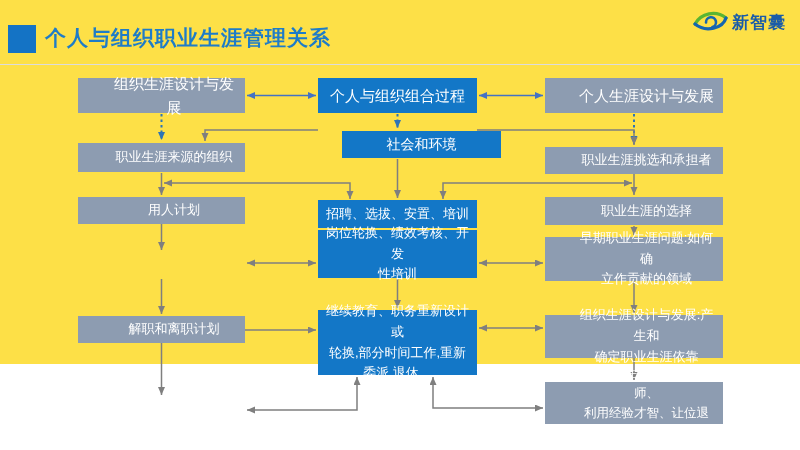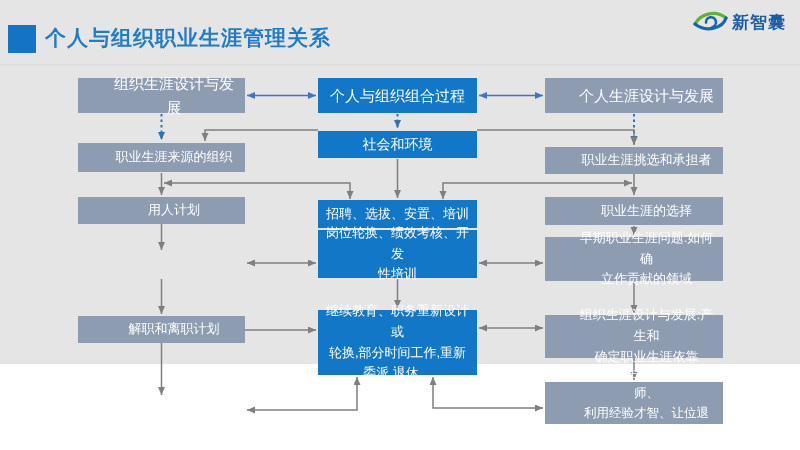--- a/index.html
+++ b/index.html
@@ -1,30 +1,30 @@
 <!DOCTYPE html>
 <html><head>
 <meta charset="utf-8">
 <style>
   html,body{margin:0;padding:0;}
   body{width:800px;height:450px;background:#ffffff;font-family:"Liberation Sans","DejaVu Sans",sans-serif;overflow:hidden;}
-  .slide{position:relative;width:800px;height:364px;background:#e5e5e5;}
+  .slide{position:relative;width:800px;height:364px;background:#fde047;}
   
   .accent{position:absolute;left:8px;top:25px;width:28px;height:28px;background:#1473C5;}
   .page-title{position:absolute;left:45px;top:24px;margin:0;font-size:21px;font-weight:600;color:#1E7CC8;letter-spacing:1px;}
   .divider{position:absolute;left:0;top:64px;width:800px;height:1px;background:#DCDCDC;}
   .logo{position:absolute;right:14px;top:9px;display:flex;align-items:center;gap:3px;}
   .logo .brand{font-size:17px;font-weight:bold;color:#1A5CA8;letter-spacing:1px;}
   
   .box{position:absolute;display:flex;align-items:center;justify-content:center;text-align:center;
        color:#fff;font-size:13px;line-height:1.6;white-space:pre-line;z-index:2;padding:0 5px;box-sizing:border-box;}
   .gray{background:#8D9CB1;padding-left:30px;}
   .blue{background:#1377C7;}
   .lg{font-size:15px;}
-  .md{font-size:14px;}
+  .md{font-size:14px;margin-left:24px;}
   .sm{font-size:12.5px;}
   .arrows{position:absolute;left:0;top:0;z-index:1;}
 </style>
 </head>
 <body>
 
 <div class="slide">
 
   <div class="accent"></div>
   <h1 class="page-title">个人与组织职业生涯管理关系</h1>

